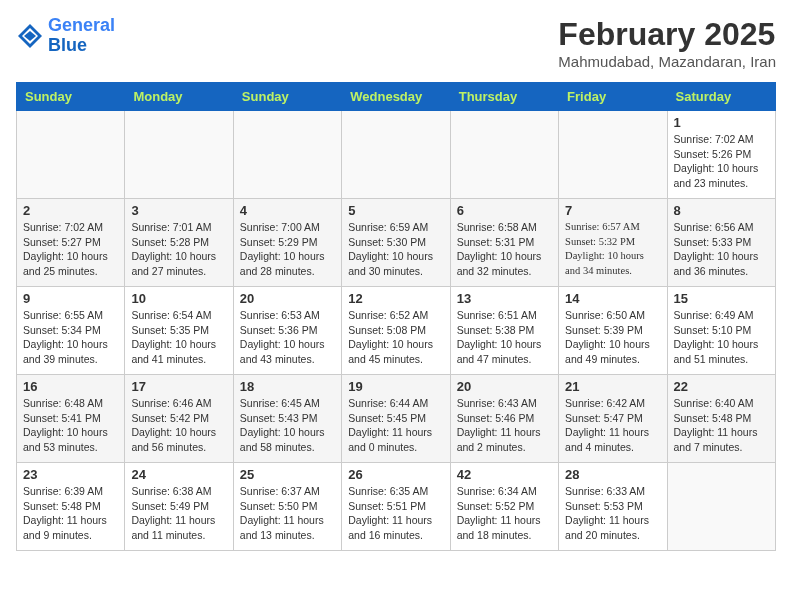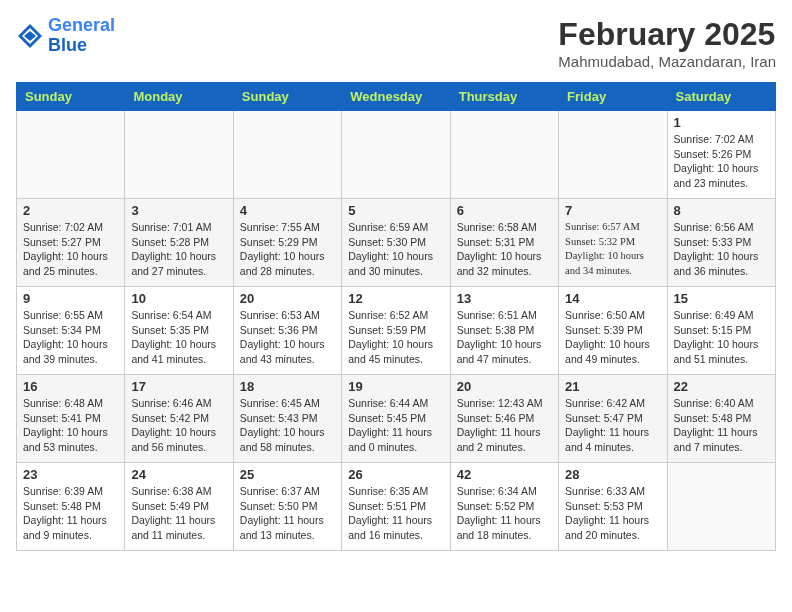--- a/index.html
+++ b/index.html
@@ -142,21 +142,21 @@
 Daylight: 10 hours and 25 minutes.</div>
         </td>
         <td>
           <span class="day-number">3</span>
           <div class="day-info" style="white-space: pre-line;">Sunrise: 7:01 AM
 Sunset: 5:28 PM
 Daylight: 10 hours and 27 minutes.</div>
         </td>
         <td>
           <span class="day-number">4</span>
-          <div class="day-info" style="white-space: pre-line;">Sunrise: 7:55 AM
+          <div class="day-info" style="white-space: pre-line;">Sunrise: 7:00 AM
 Sunset: 5:29 PM
 Daylight: 10 hours and 28 minutes.</div>
         </td>
         <td>
           <span class="day-number">5</span>
           <div class="day-info" style="white-space: pre-line;">Sunrise: 6:59 AM
 Sunset: 5:30 PM
 Daylight: 10 hours and 30 minutes.</div>
         </td>
         <td>
@@ -193,39 +193,39 @@
         </td>
         <td>
           <span class="day-number">20</span>
           <div class="day-info" style="white-space: pre-line;">Sunrise: 6:53 AM
 Sunset: 5:36 PM
 Daylight: 10 hours and 43 minutes.</div>
         </td>
         <td>
           <span class="day-number">12</span>
           <div class="day-info" style="white-space: pre-line;">Sunrise: 6:52 AM
-Sunset: 5:59 PM
+Sunset: 5:08 PM
 Daylight: 10 hours and 45 minutes.</div>
         </td>
         <td>
           <span class="day-number">13</span>
           <div class="day-info" style="white-space: pre-line;">Sunrise: 6:51 AM
 Sunset: 5:38 PM
 Daylight: 10 hours and 47 minutes.</div>
         </td>
         <td>
           <span class="day-number">14</span>
           <div class="day-info" style="white-space: pre-line;">Sunrise: 6:50 AM
 Sunset: 5:39 PM
 Daylight: 10 hours and 49 minutes.</div>
         </td>
         <td>
           <span class="day-number">15</span>
           <div class="day-info" style="white-space: pre-line;">Sunrise: 6:49 AM
-Sunset: 5:15 PM
+Sunset: 5:10 PM
 Daylight: 10 hours and 51 minutes.</div>
         </td>
       </tr>
       <tr class="row-shaded">
         <td>
           <span class="day-number">16</span>
           <div class="day-info" style="white-space: pre-line;">Sunrise: 6:48 AM
 Sunset: 5:41 PM
 Daylight: 10 hours and 53 minutes.</div>
         </td>
@@ -242,21 +242,21 @@
 Daylight: 10 hours and 58 minutes.</div>
         </td>
         <td>
           <span class="day-number">19</span>
           <div class="day-info" style="white-space: pre-line;">Sunrise: 6:44 AM
 Sunset: 5:45 PM
 Daylight: 11 hours and 0 minutes.</div>
         </td>
         <td>
           <span class="day-number">20</span>
-          <div class="day-info" style="white-space: pre-line;">Sunrise: 12:43 AM
+          <div class="day-info" style="white-space: pre-line;">Sunrise: 6:43 AM
 Sunset: 5:46 PM
 Daylight: 11 hours and 2 minutes.</div>
         </td>
         <td>
           <span class="day-number">21</span>
           <div class="day-info" style="white-space: pre-line;">Sunrise: 6:42 AM
 Sunset: 5:47 PM
 Daylight: 11 hours and 4 minutes.</div>
         </td>
         <td>

